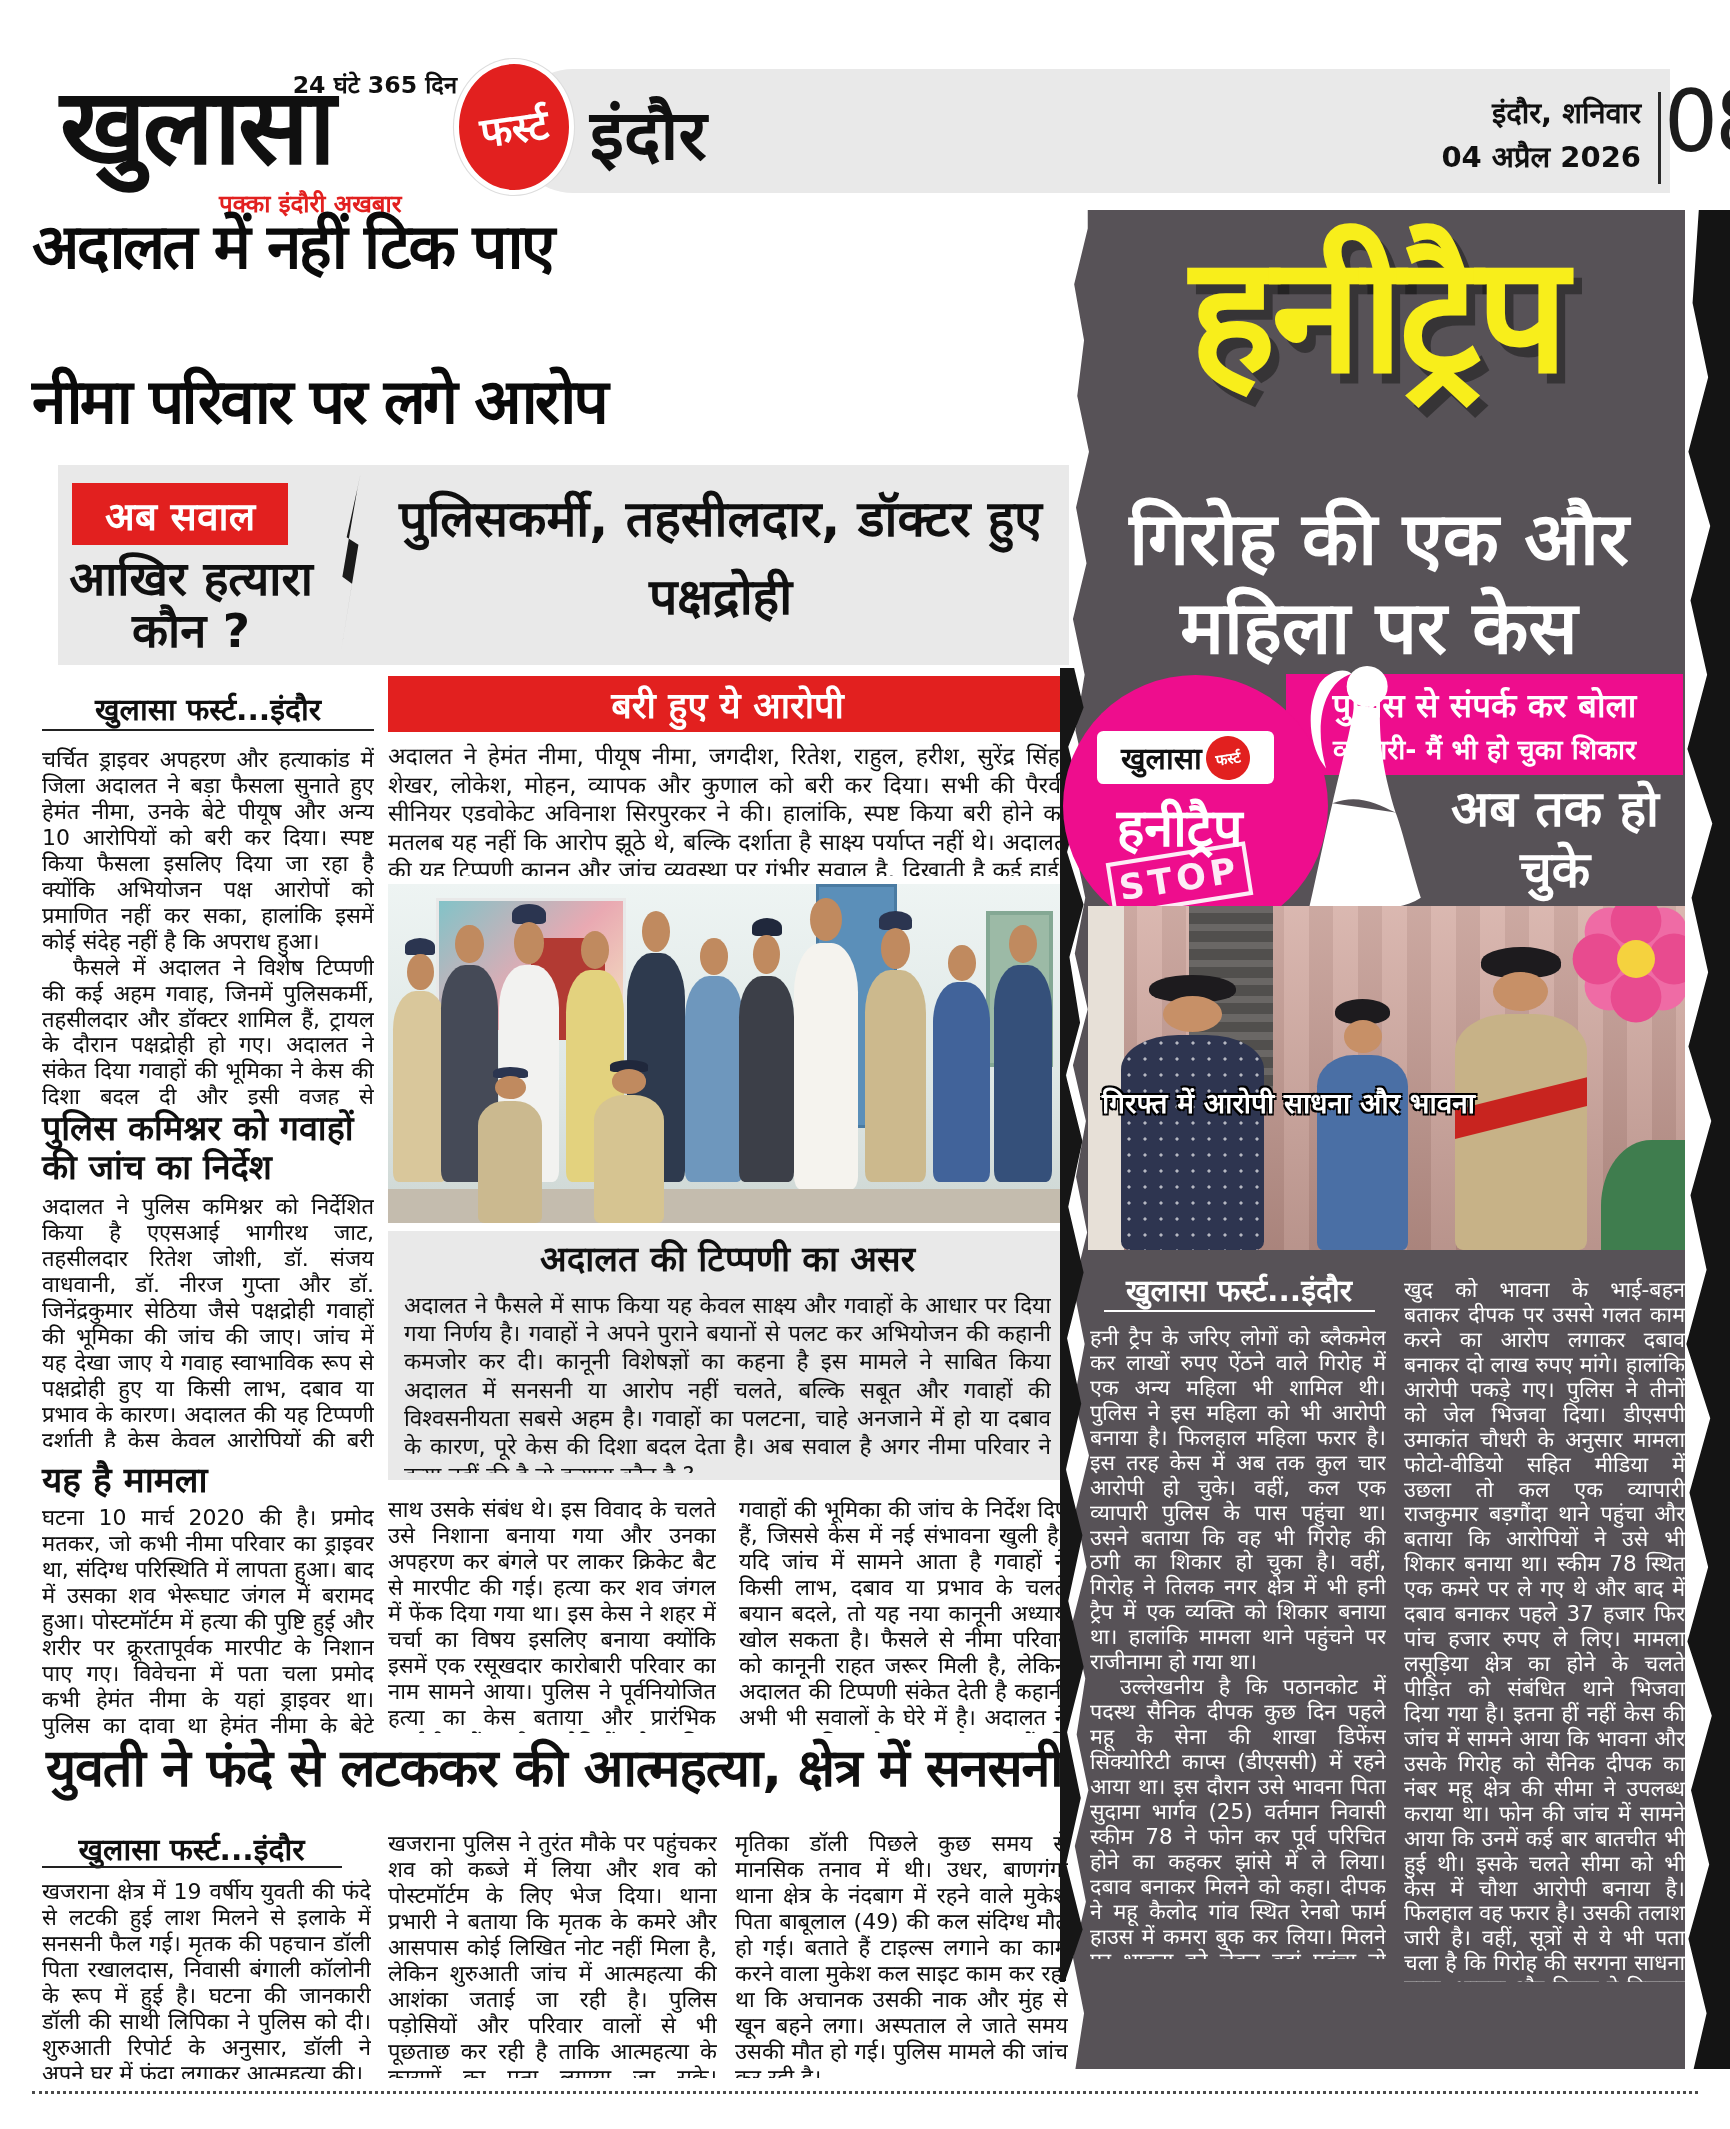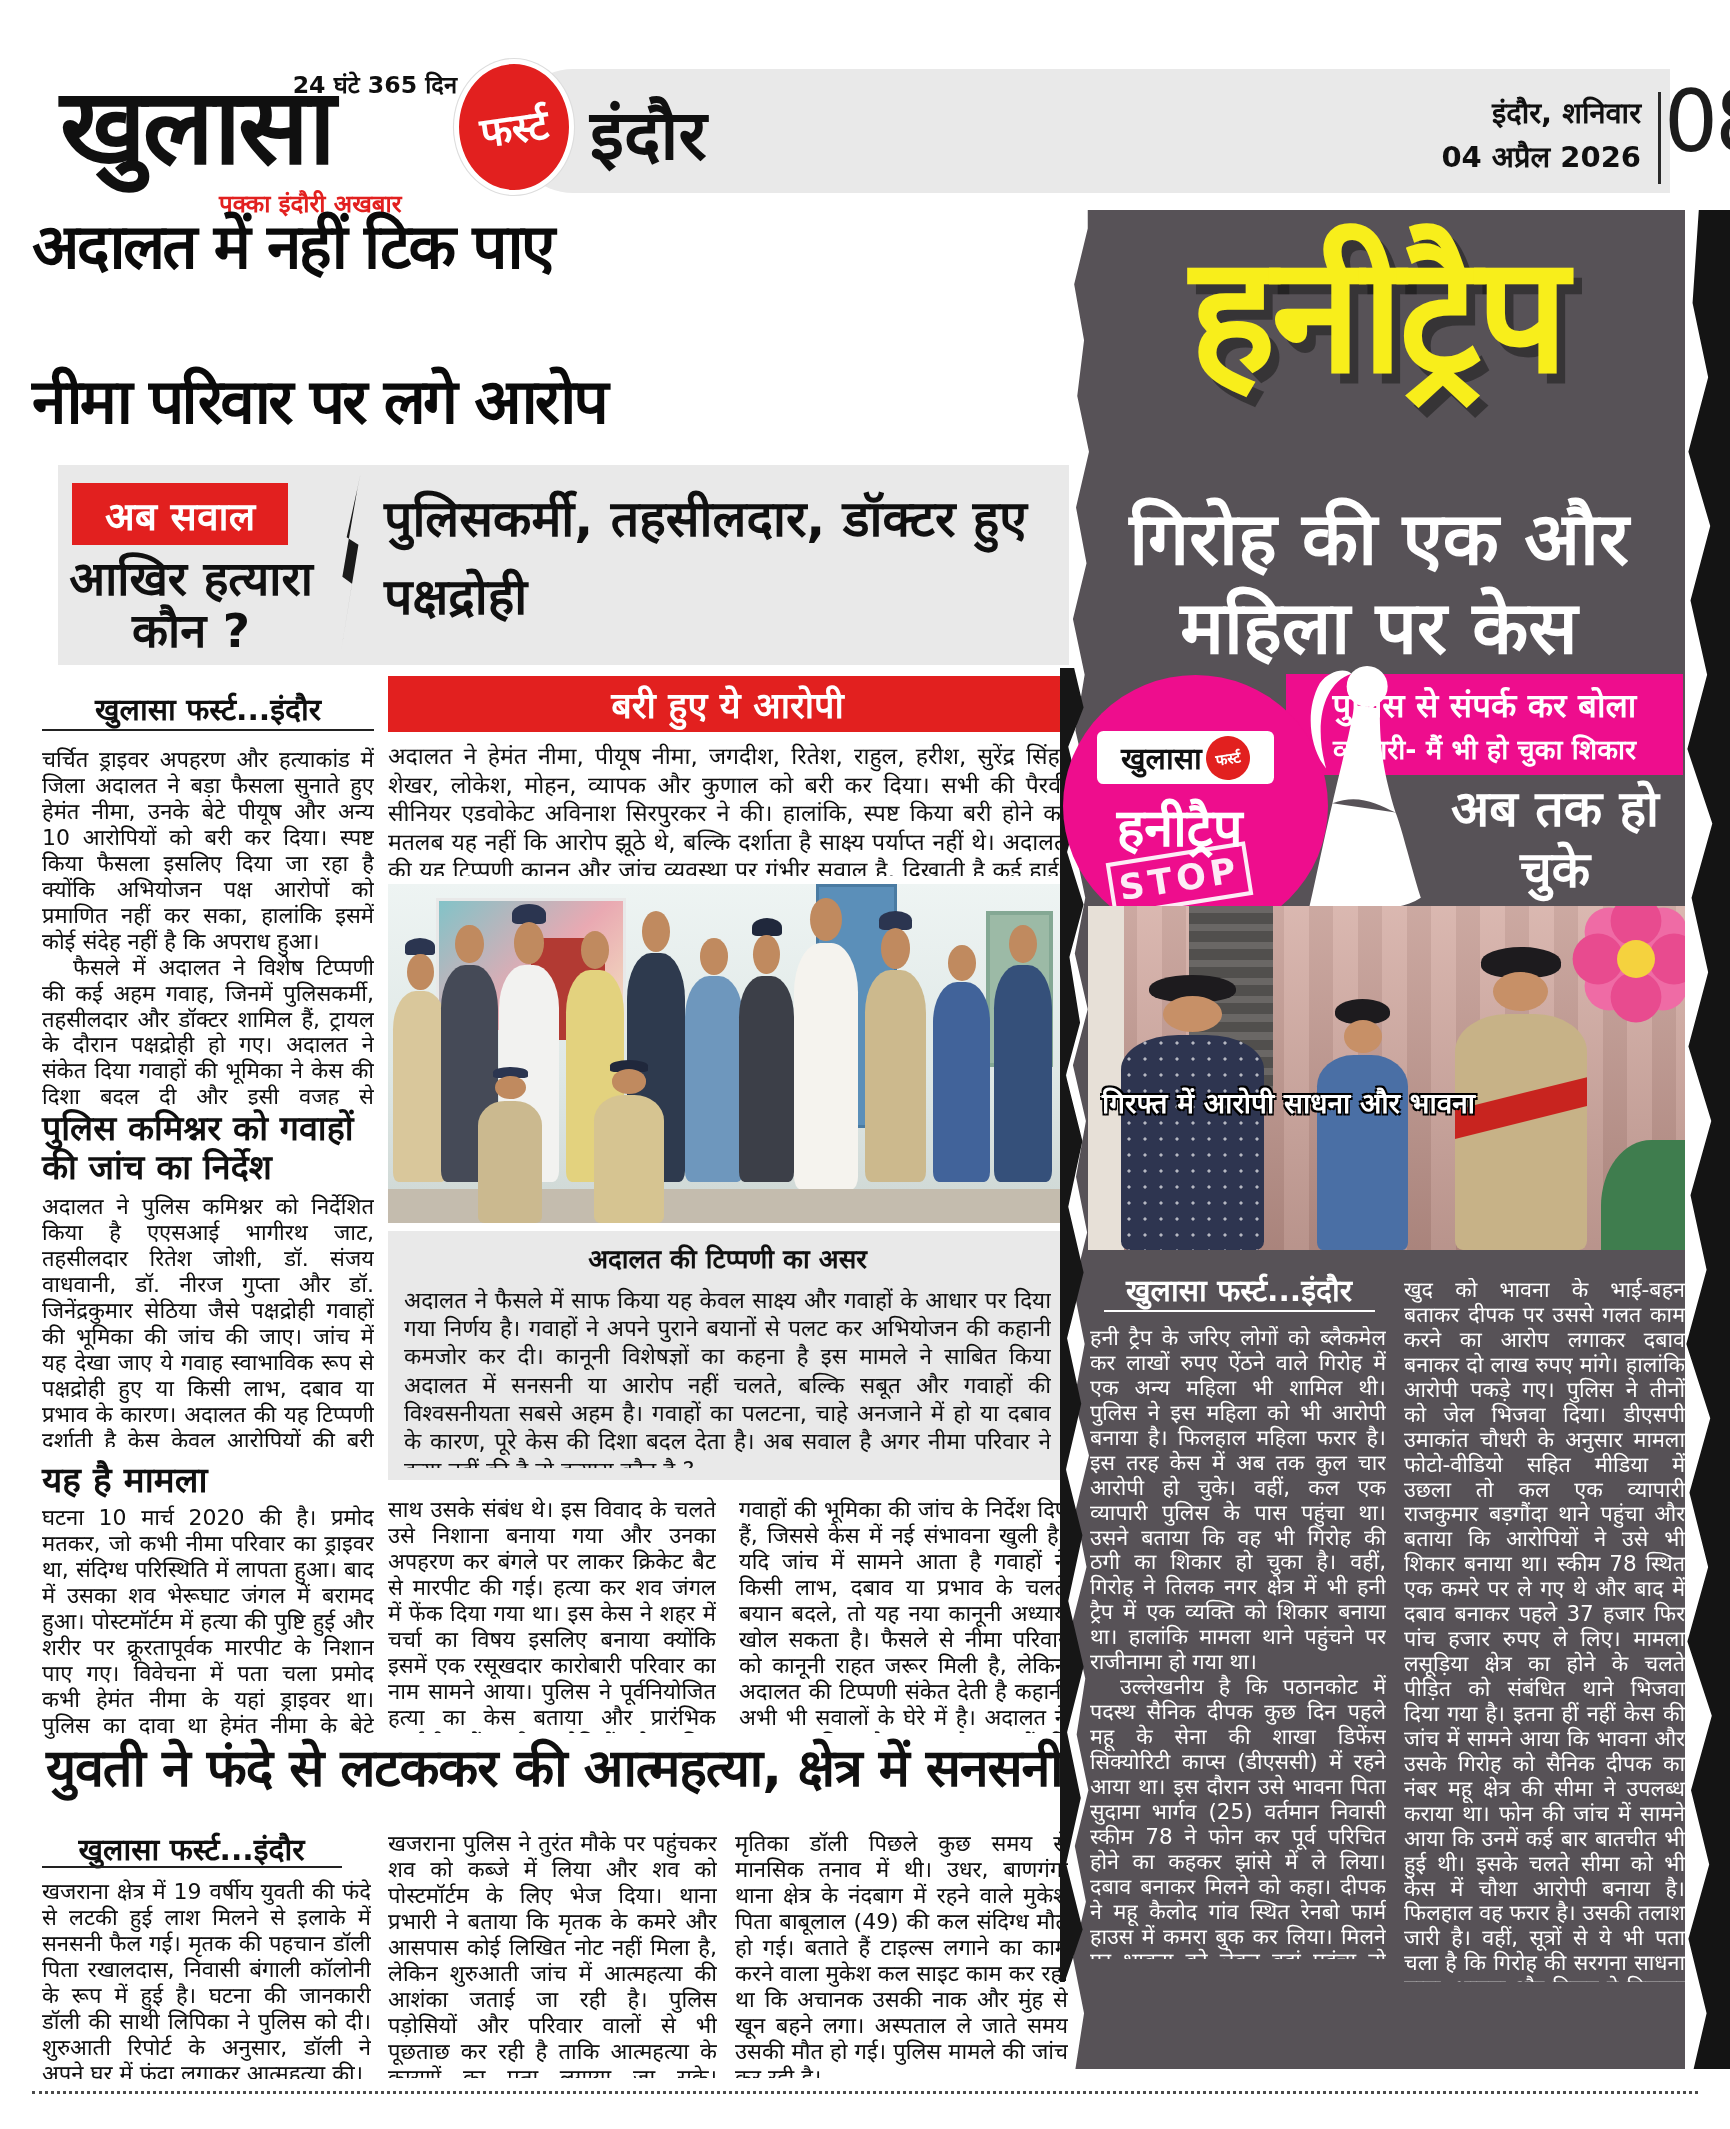--- a/index.html
+++ b/index.html
@@ -25,21 +25,21 @@
 
   
   #h1a,#h1b{left:32px;width:1036px;font-size:62px;font-weight:900;letter-spacing:-2.7px;line-height:1;color:#0a0a0a}
   #h1a{top:216px}
   #h1b{top:371px}
 
   #kicker{left:58px;top:465px;width:1011px;height:200px;background:var(--boxgray)}
   #kbadge{left:72px;top:483px;width:216px;height:62px;background:var(--red);color:#fff;font-size:39px;font-weight:700;display:flex;align-items:center;justify-content:center}
   #kq{left:46px;top:553px;width:290px;font-size:47px;font-weight:800;line-height:1.1;text-align:center}
   #kzig{left:328px;top:474px;width:48px;height:182px}
-  #kdeck{left:384px;top:481px;width:673px;font-size:50px;font-weight:800;line-height:1.55;text-align:left}
+  #kdeck{left:384px;top:481px;width:673px;font-size:50px;font-weight:800;line-height:1.55;text-align:center}
 
   
   .byline{font-size:30px;font-weight:800;text-align:center}
   .rule{background:#222}
   #lby{left:42px;top:688px;width:332px}
   #lrule{left:42px;top:729px;width:332px;height:2.1px}
   .body41{font-size:22px;line-height:1.18;text-align:justify}
   #lp1{left:42px;top:747px;width:332px;height:358px;overflow:hidden}
   #lp1 p+p{text-indent:31px}
   #lsub1{left:42px;top:1109px;width:332px;font-size:34px;font-weight:800;line-height:1.15}
@@ -58,21 +58,21 @@
   #photoc .door{position:absolute;left:63%;top:0;width:12%;height:72%;background:#5b8fb9;border:3.2px solid #4a7ba2}
   #photoc .win{position:absolute;left:88%;top:8%;width:10%;height:46%;background:#9cbaa6;border:4.3px solid #84a894}
   #photoc .board{position:absolute;left:21%;top:16%;width:11%;height:30%;background:#b23a33}
   .fig{position:absolute;display:flex;flex-direction:column;align-items:center}
   .fig .cap{width:52%;height:7%;background:var(--cap,transparent);border-radius:60% 60% 20% 20%;margin-bottom:-3%}
   .fig .hd{width:46%;height:15%;background:#c08a5f;border-radius:50%}
   .fig .bd{width:94%;flex:1;background:var(--c);border-radius:42% 42% 10% 10%/20% 20% 5% 5%;margin-top:2%}
 
   
   #cmt{left:388px;top:1231px;width:679px;height:249px;background:var(--boxgray)}
-  #cmt .t{margin-top:9px;font-size:26px;font-weight:800;text-align:center}
+  #cmt .t{margin-top:3px;font-size:35px;font-weight:800;text-align:center}
   #cmt .bd{margin:9.7px 16px 0 16px;height:182px;font-size:22.5px;line-height:1.26;text-align:justify;overflow:hidden}
   #mca{left:388px;top:1497px;width:328px;height:236px;overflow:hidden}
   #mcb{left:739px;top:1497px;width:328px;height:236px;overflow:hidden}
 
   
   #sh{left:46px;top:1736px;width:1023px;font-size:52px;font-weight:900;letter-spacing:-1.1px;line-height:1.25}
   #sby{left:52px;top:1828px;width:279px}
   #srule{left:42px;top:1866px;width:300px;height:2.1px}
   #sc1{left:42px;top:1879px;width:329px;height:200px;overflow:hidden}
   #sc2{left:388px;top:1831px;width:329px;height:247px;overflow:hidden}

